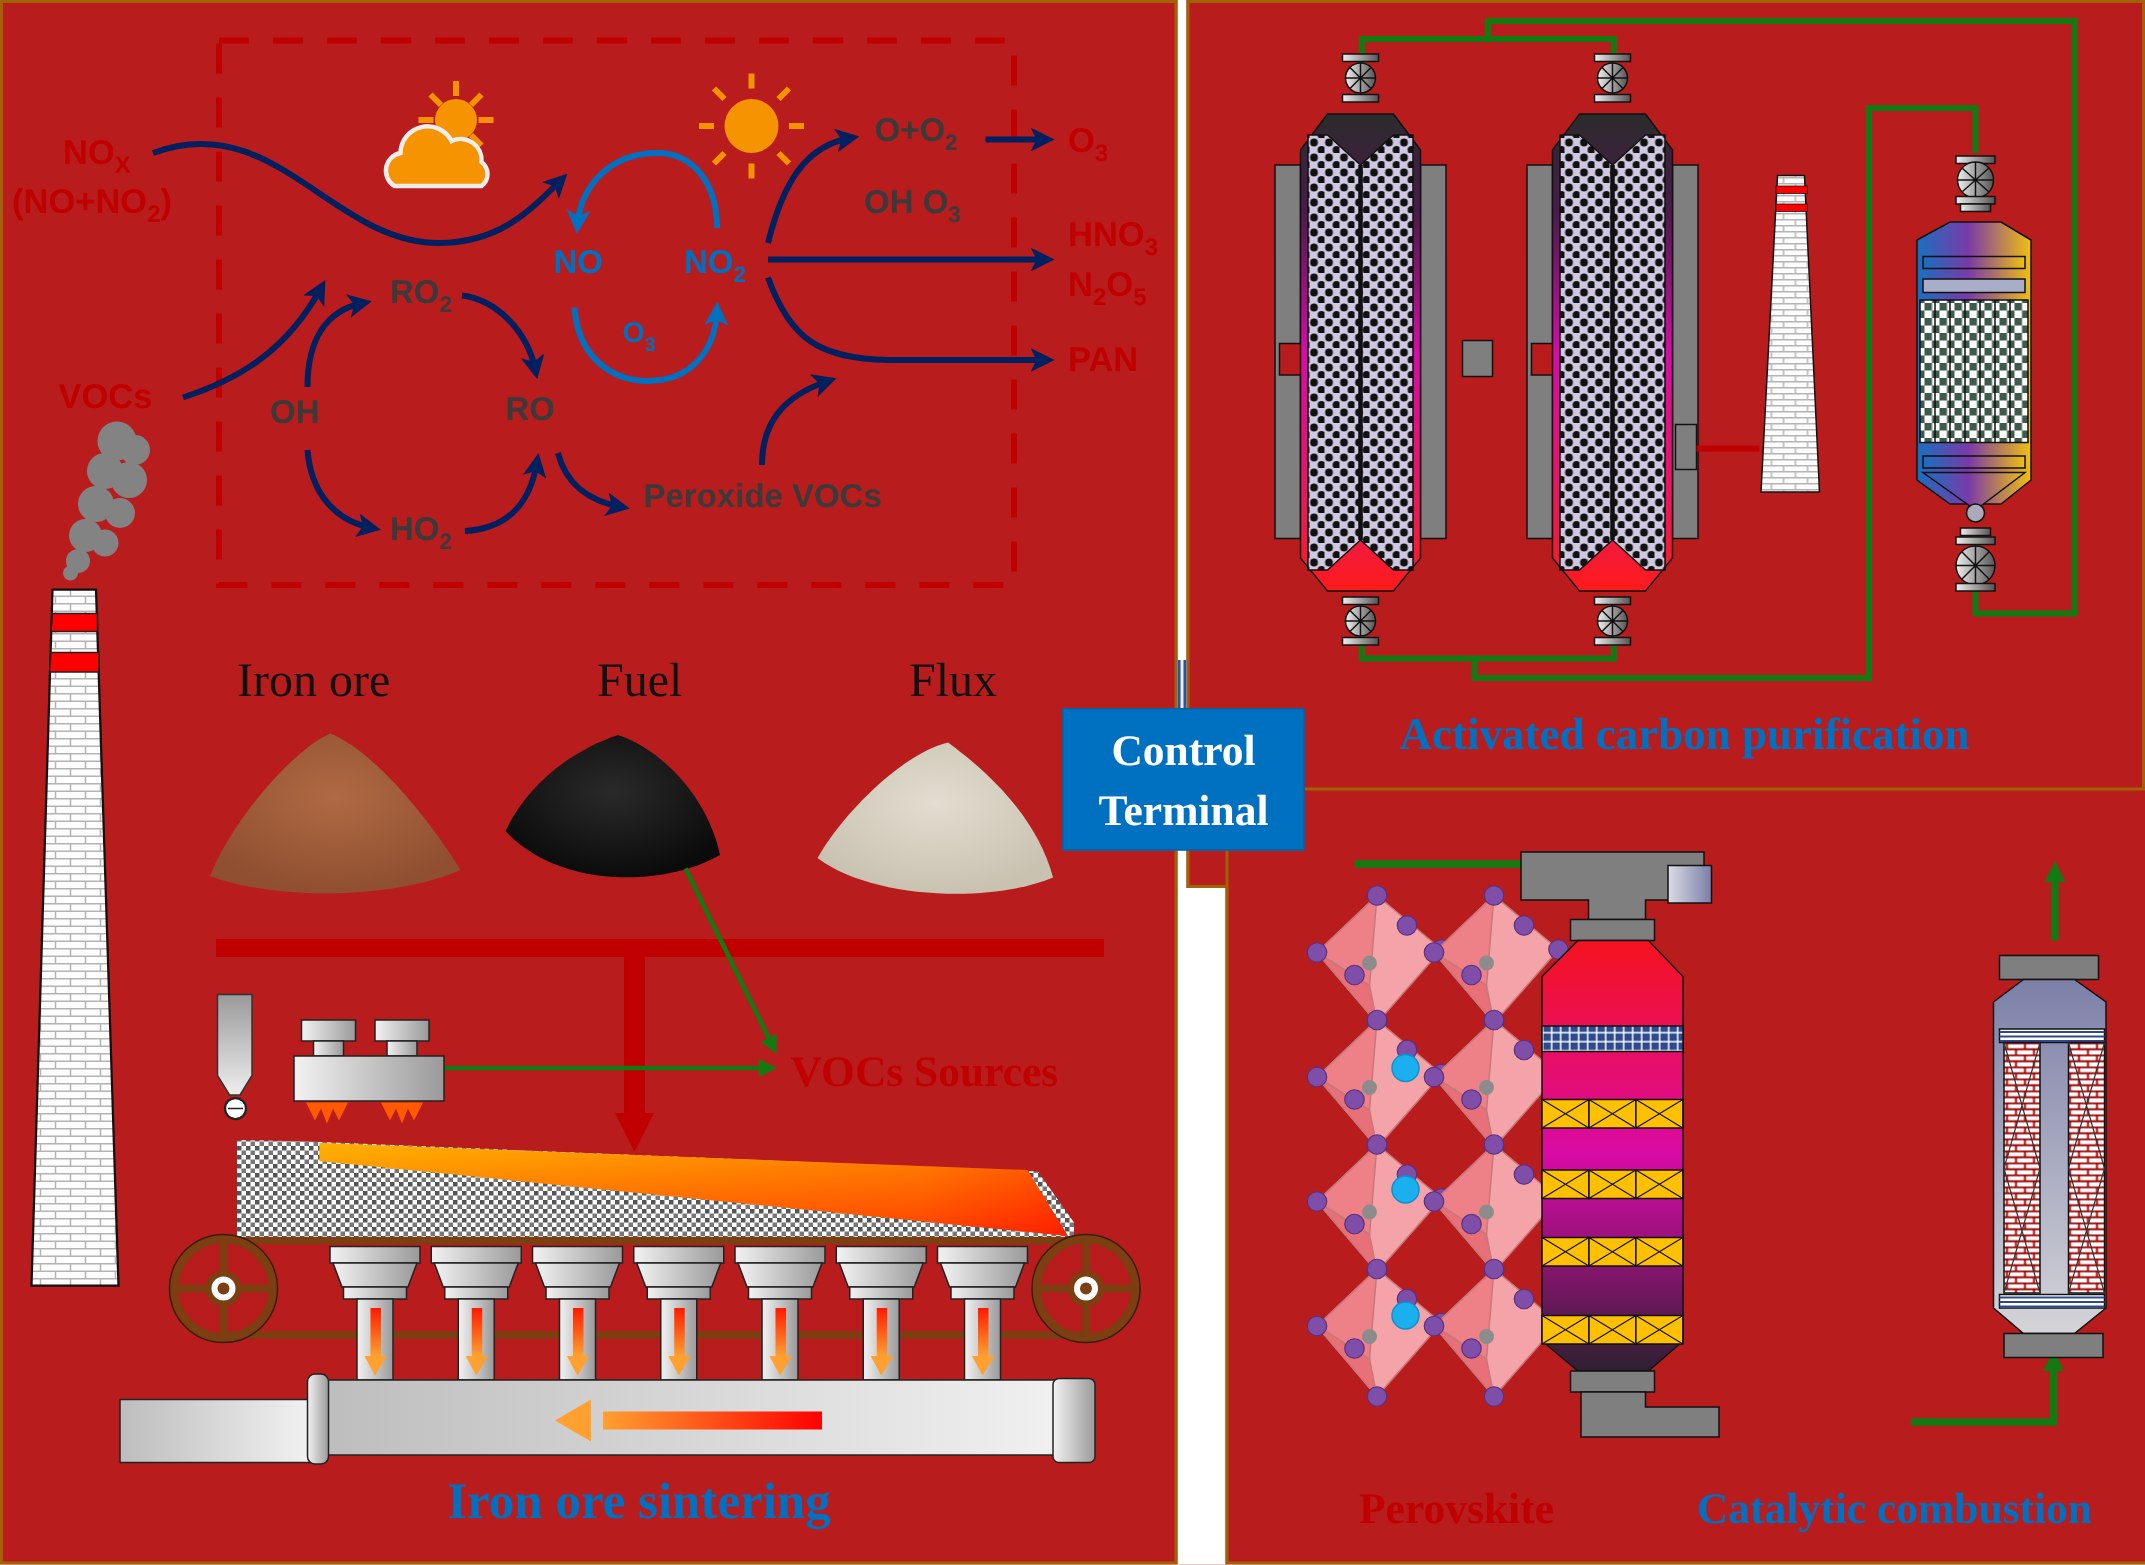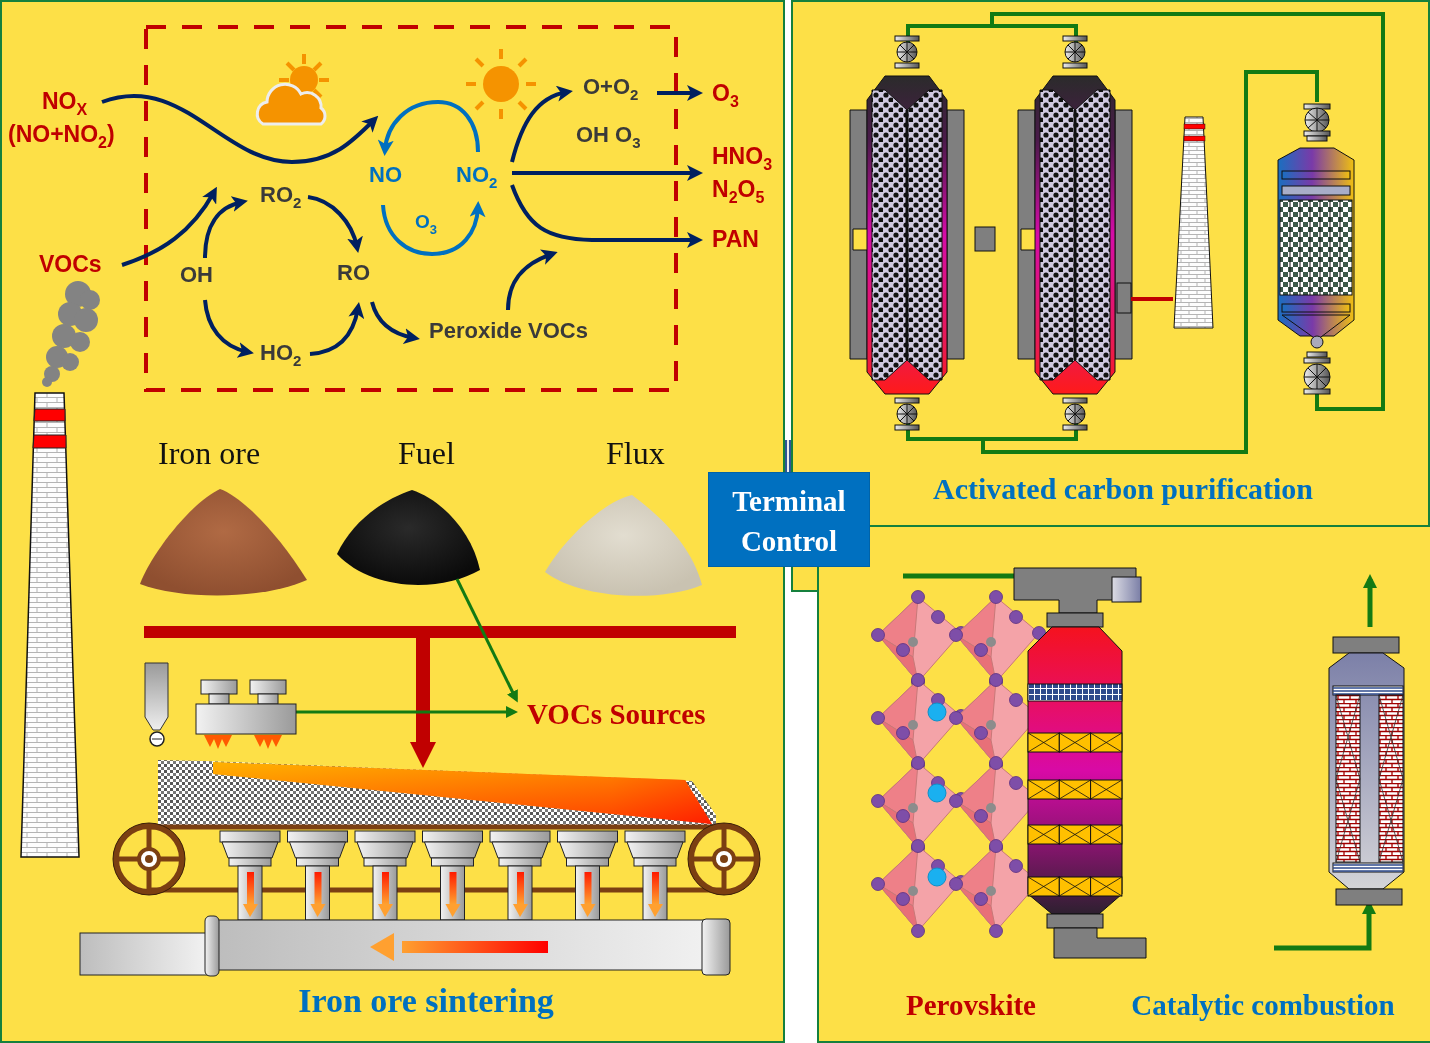--- a/index.html
+++ b/index.html
@@ -1,17 +1,17 @@
 <!DOCTYPE html>
 <html><head>
 <meta charset="utf-8">
 <style>
   html,body{margin:0;padding:0;background:#fff;}
   body{width:1430px;height:1043px;position:relative;overflow:hidden;font-family:"Liberation Sans",sans-serif;}
-  .panel{position:absolute;background:#fde047;border:2px solid #15803d;box-sizing:border-box;}
+  .panel{position:absolute;background:#b91c1c;border:2px solid #a16207;box-sizing:border-box;}
   #p-left{left:0;top:0;width:785px;height:1043px;}
   #p-tr{left:791px;top:0;width:639px;height:592px;}
   #p-br{left:817px;top:525px;width:677px;height:518px;}
   svg{position:absolute;left:0;top:0;}
   .sans{font-family:"Liberation Sans",sans-serif;font-weight:bold;}
   .serif{font-family:"Liberation Serif",serif;}
   #terminal{position:absolute;left:708px;top:472px;width:162px;height:95px;background:#0070c0;color:#fff;
     font-family:"Liberation Serif",serif;font-weight:bold;font-size:29px;line-height:40px;text-align:center;
     box-sizing:border-box;padding-top:8px;border:1px solid #0063a8;}
 </style>
@@ -632,15 +632,15 @@
   </g>
 
   <text class="serif" x="152" y="488" text-anchor="middle" font-size="29" font-weight="bold" fill="#c00000">Perovskite</text>
   <text class="serif" x="444" y="488" text-anchor="middle" font-size="29" font-weight="bold" fill="#0070c0">Catalytic combustion</text>
 </svg>
 </div>
 
 <div style="position:absolute;left:785px;top:440px;width:6px;height:36px;background:#ededed;border-left:2px solid #2f5496;border-right:2px solid #2f5496;box-sizing:border-box;"></div>
 
 <div id="terminal">
+  <div>Control</div>
   <div>Terminal</div>
-  <div>Control</div>
 </div>
 
 </body></html>

